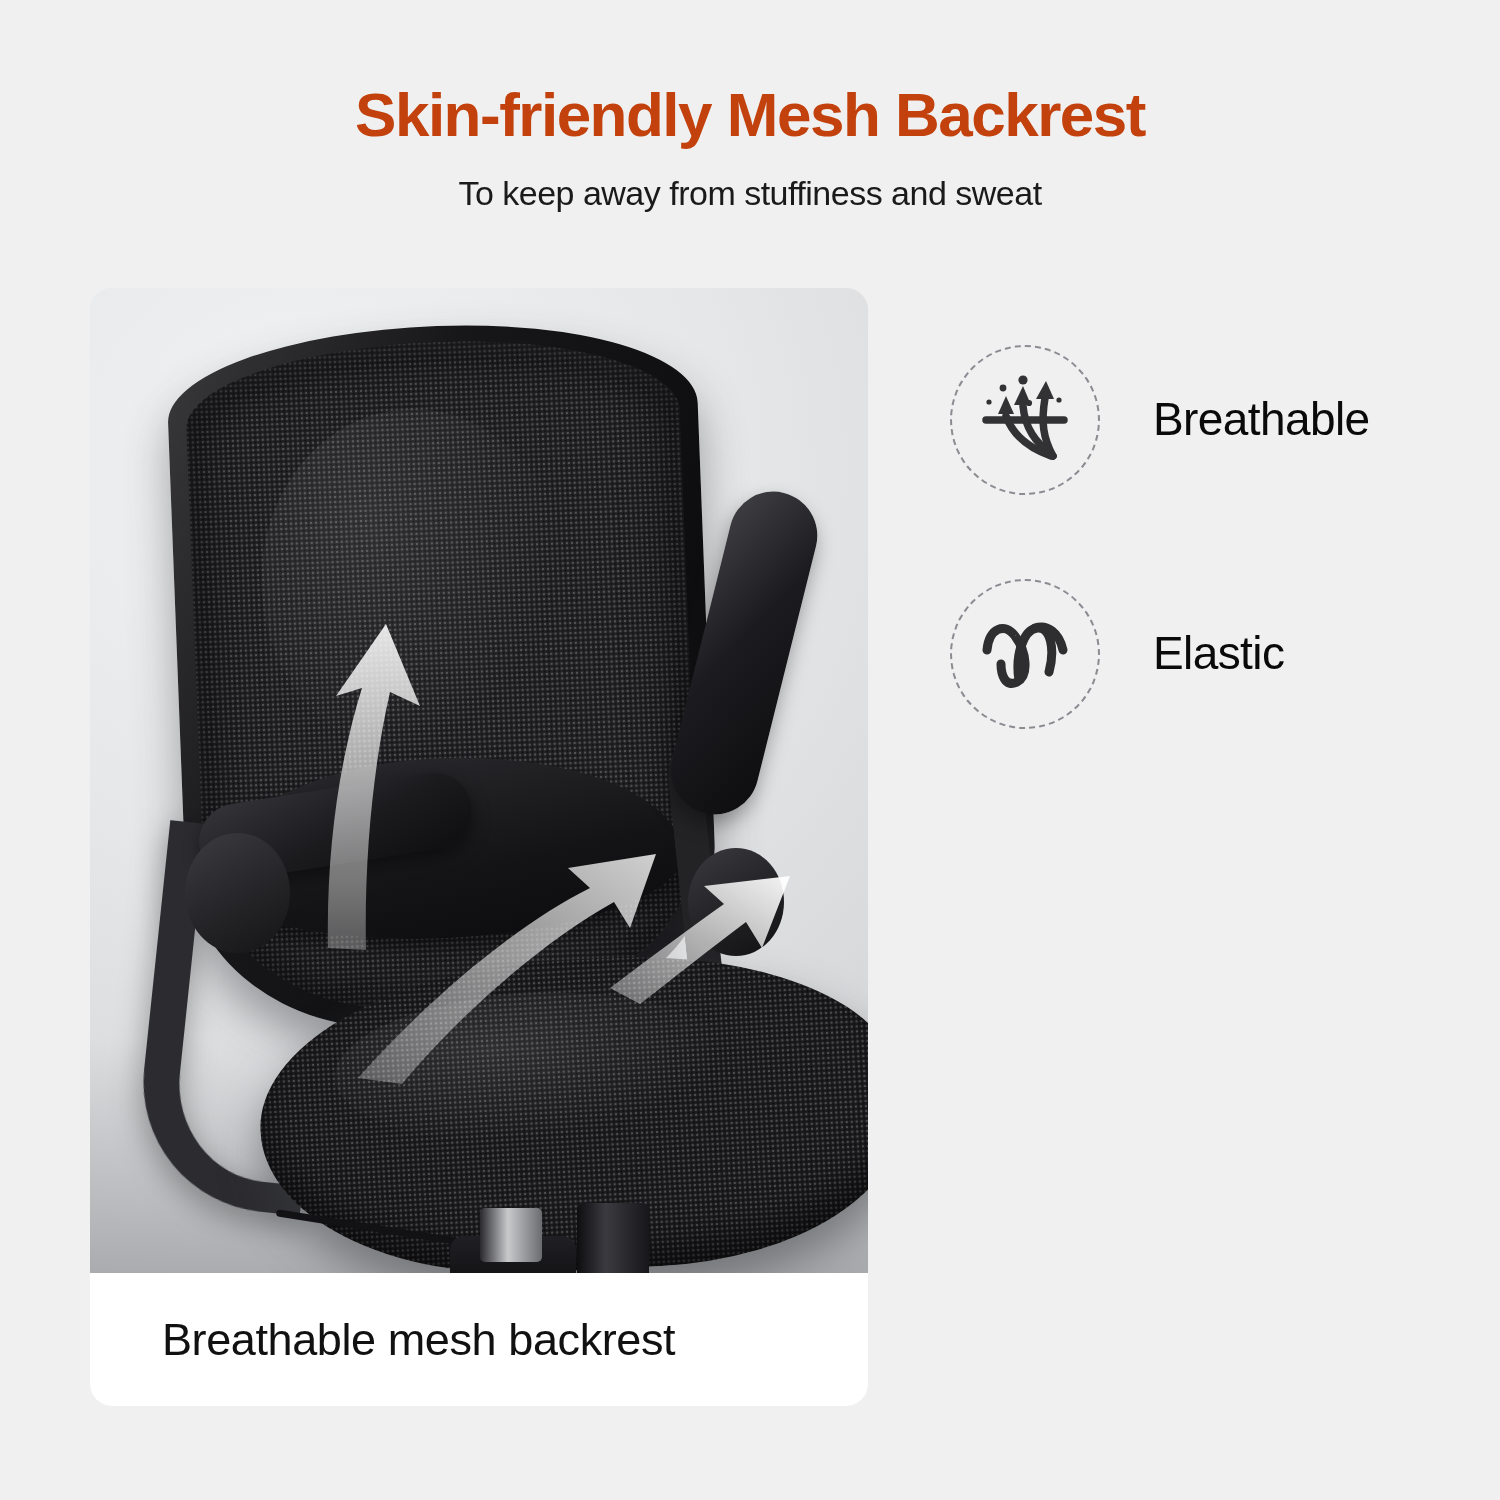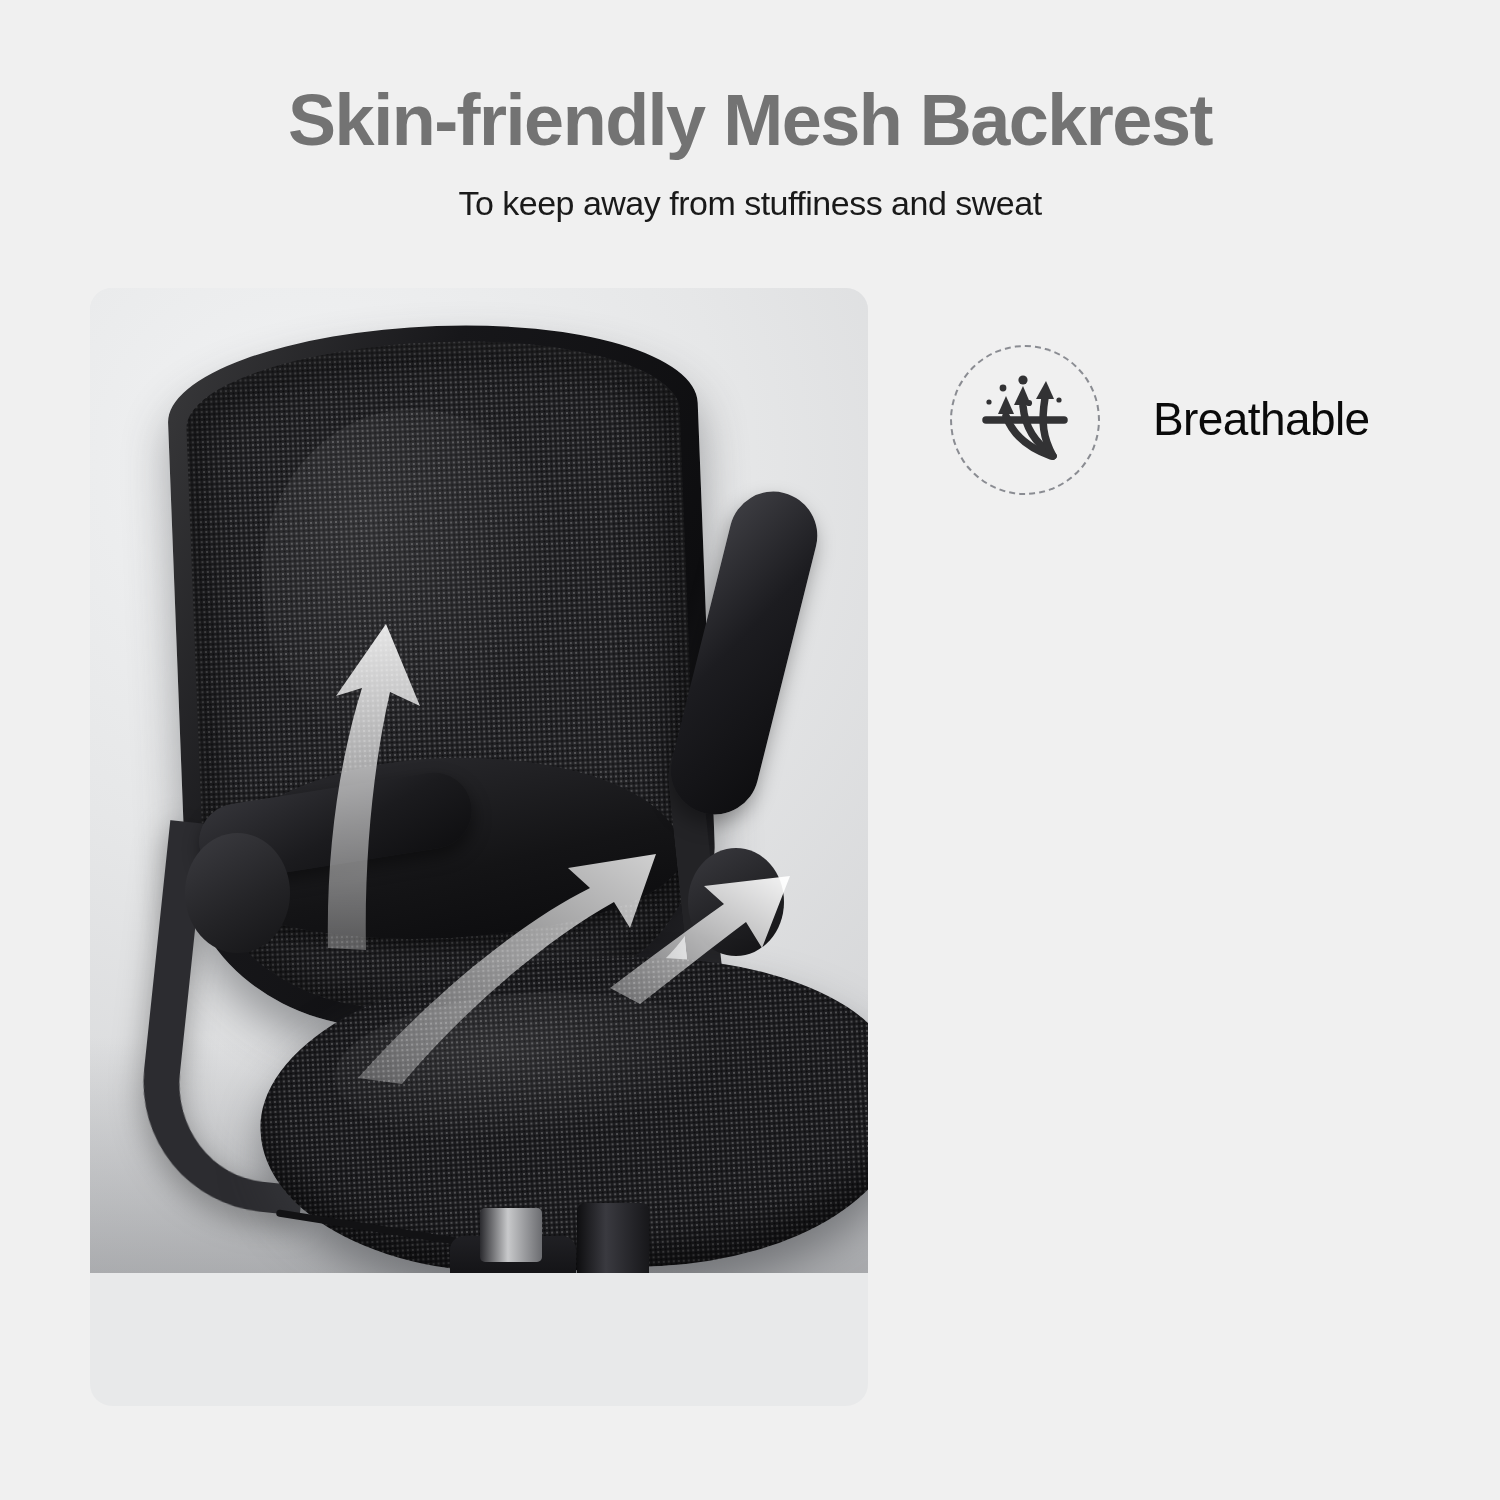--- a/index.html
+++ b/index.html
@@ -7,21 +7,21 @@
   body {
     background:#f0f0f0;
     font-family:"Liberation Sans", sans-serif;
     position:relative;
     overflow:hidden;
   }
 
   
   .header { position:absolute; left:0; top:0; width:1500px; text-align:center; }
   .title {
-    font-size:72px; font-weight:bold; color:#737373;
+    font-size:62px; font-weight:bold; color:#c2410c;
     letter-spacing:-1.5px; line-height:1.0; margin-top:84px;
   }
   .subtitle {
     font-size:34px; font-weight:normal; color:#1a1a1a;
     letter-spacing:-0.5px; line-height:1.0; margin-top:30px;
   }
 
   
   .photo-card {
     position:absolute; left:90px; top:288px;
@@ -229,20 +229,23 @@
       </defs>
 
       <path d="M238 660 C236 560 250 470 272 400 L246 408 L296 336 L330 418 L300 404 C284 474 274 566 276 662 Z" fill="url(#af1)"></path>
 
       <path d="M268 790 C330 720 420 640 500 600 L478 580 L566 566 L540 640 L524 614 C452 654 368 728 312 796 Z" fill="url(#af2)"></path>
 
       <path d="M520 700 C560 670 600 640 634 616 L614 598 L700 588 L672 660 L656 634 C624 658 586 688 550 716 Z" fill="url(#af3)"></path>
     </svg>
   </div>
 
+  <div class="caption-strip">
+    <div class="caption-text">Breathable mesh backrest</div>
+  </div>
 </div>
 
 <div class="features">
 
   <div class="feature-row">
     <div class="icon-circle">
       <svg width="104" height="104" viewBox="0 0 104 104">
         <g stroke="#323234" stroke-width="7.5" fill="none" stroke-linecap="round">
           <line x1="13" y1="52" x2="91" y2="52"></line>
           <path d="M78 88 C56 80 40 68 33 48"></path>
@@ -257,15 +260,27 @@
           <circle cx="50" cy="12" r="4.6"></circle>
           <circle cx="16" cy="34" r="2.6"></circle>
           <circle cx="56" cy="35" r="3.1"></circle>
           <circle cx="86" cy="32" r="2.6"></circle>
         </g>
       </svg>
     </div>
     <div class="feature-label">Breathable</div>
   </div>
 
+  <div class="feature-row">
+    <div class="icon-circle">
+      <svg width="104" height="104" viewBox="0 0 104 104">
+        <g stroke="#2e2e30" stroke-width="9" fill="none" stroke-linecap="round">
+          <path d="M14 48 C16 26 32 20 42 34 C54 50 56 74 44 80 C32 86 28 72 28 62"></path>
+          <path d="M46 78 C42 54 50 28 64 26 C78 24 82 48 76 70"></path>
+          <path d="M62 26 C74 22 86 30 90 48"></path>
+        </g>
+      </svg>
+    </div>
+    <div class="feature-label">Elastic</div>
+  </div>
 
 
 </div>
 
 </body></html>

